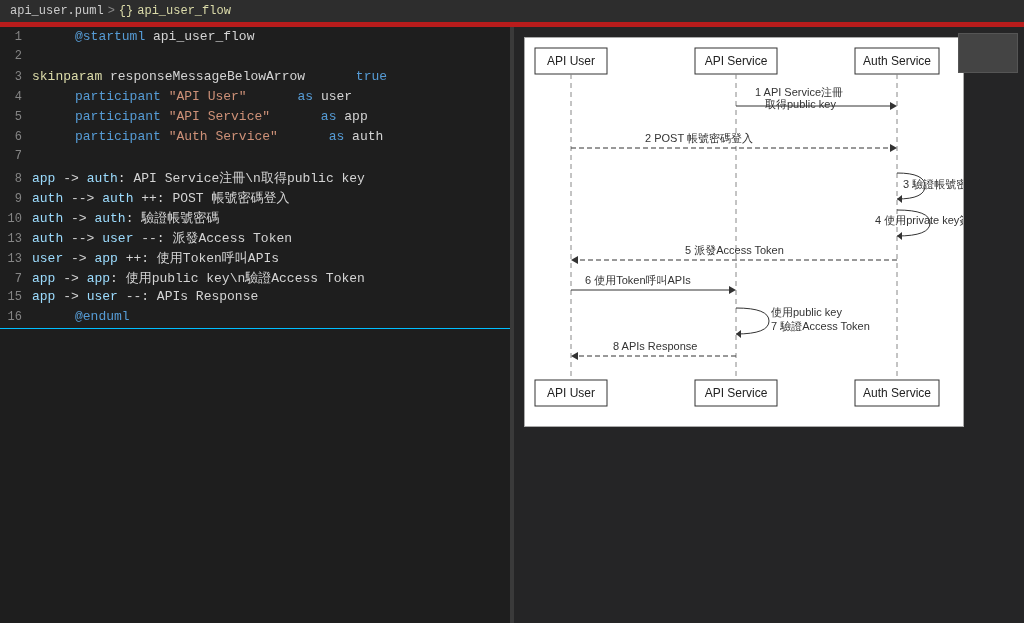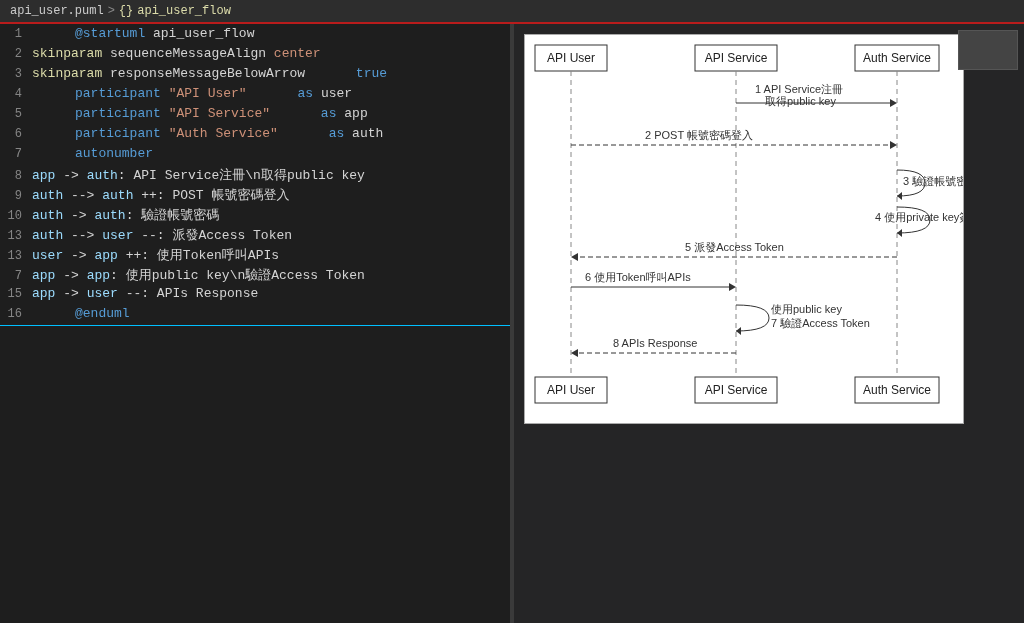--- a/index.html
+++ b/index.html
@@ -15,21 +15,21 @@
       flex-direction: column;
     }
     .title-bar {
       background: #2d2d2d;
       color: #cccccc;
       padding: 4px 10px;
       font-size: 12px;
       display: flex;
       align-items: center;
       gap: 6px;
-      border-bottom: 2px solid #b91c1c;
+      border-bottom: 5px solid #b91c1c;
     }
     .title-bar .breadcrumb {
       display: flex;
       align-items: center;
       gap: 4px;
     }
     .title-bar .sep { color: #888; }
     .main-area {
       display: flex;
       flex: 1;
@@ -105,41 +105,39 @@
 </div>
 
 <div class="main-area">
   <div class="editor-panel" id="editor-panel">
   <div class="line">
         <span class="line-num">1</span>
         <span class="line-content"><span class="kw-blue">@startuml</span><span class="kw-white"> api_user_flow</span></span>
       </div>
       <div class="line">
         <span class="line-num">2</span>
-        <span class="line-content"><span class="kw-yellow">skinparam</span><span class="kw-white"> sequenceMessageAlign </span><span class="kw-orange">center</span></span>
       </div>
       <div class="line">
         <span class="line-num">3</span>
         <span class="line-content"><span class="kw-yellow">skinparam</span><span class="kw-white"> responseMessageBelowArrow </span><span class="kw-blue">true</span></span>
       </div>
       <div class="line">
         <span class="line-num">4</span>
         <span class="line-content"><span class="kw-blue">participant</span><span class="kw-white"> </span><span class="kw-orange">"API User"</span><span class="kw-blue"> as </span><span class="kw-white">user</span></span>
       </div>
       <div class="line">
         <span class="line-num">5</span>
         <span class="line-content"><span class="kw-blue">participant</span><span class="kw-white"> </span><span class="kw-orange">"API Service"</span><span class="kw-blue"> as </span><span class="kw-white">app</span></span>
       </div>
       <div class="line">
         <span class="line-num">6</span>
         <span class="line-content"><span class="kw-blue">participant</span><span class="kw-white"> </span><span class="kw-orange">"Auth Service"</span><span class="kw-blue"> as </span><span class="kw-white">auth</span></span>
       </div>
       <div class="line">
         <span class="line-num">7</span>
-        <span class="line-content"><span class="kw-blue">autonumber</span></span>
       </div>
       <div class="line">
         <span class="line-num">8</span>
         <span class="line-content"><span class="kw-lightblue">app</span><span class="kw-arrow"> -&gt; </span><span class="kw-lightblue">auth</span><span class="kw-white">: API Service</span><span class="kw-white">注冊\n</span><span class="kw-white">取得public key</span></span>
       </div>
       <div class="line">
         <span class="line-num">9</span>
         <span class="line-content"><span class="kw-lightblue">auth</span><span class="kw-arrow"> --&gt; </span><span class="kw-lightblue">auth</span><span class="kw-white"> ++: POST 帳號密碼登入</span></span>
       </div>
       <div class="line">

